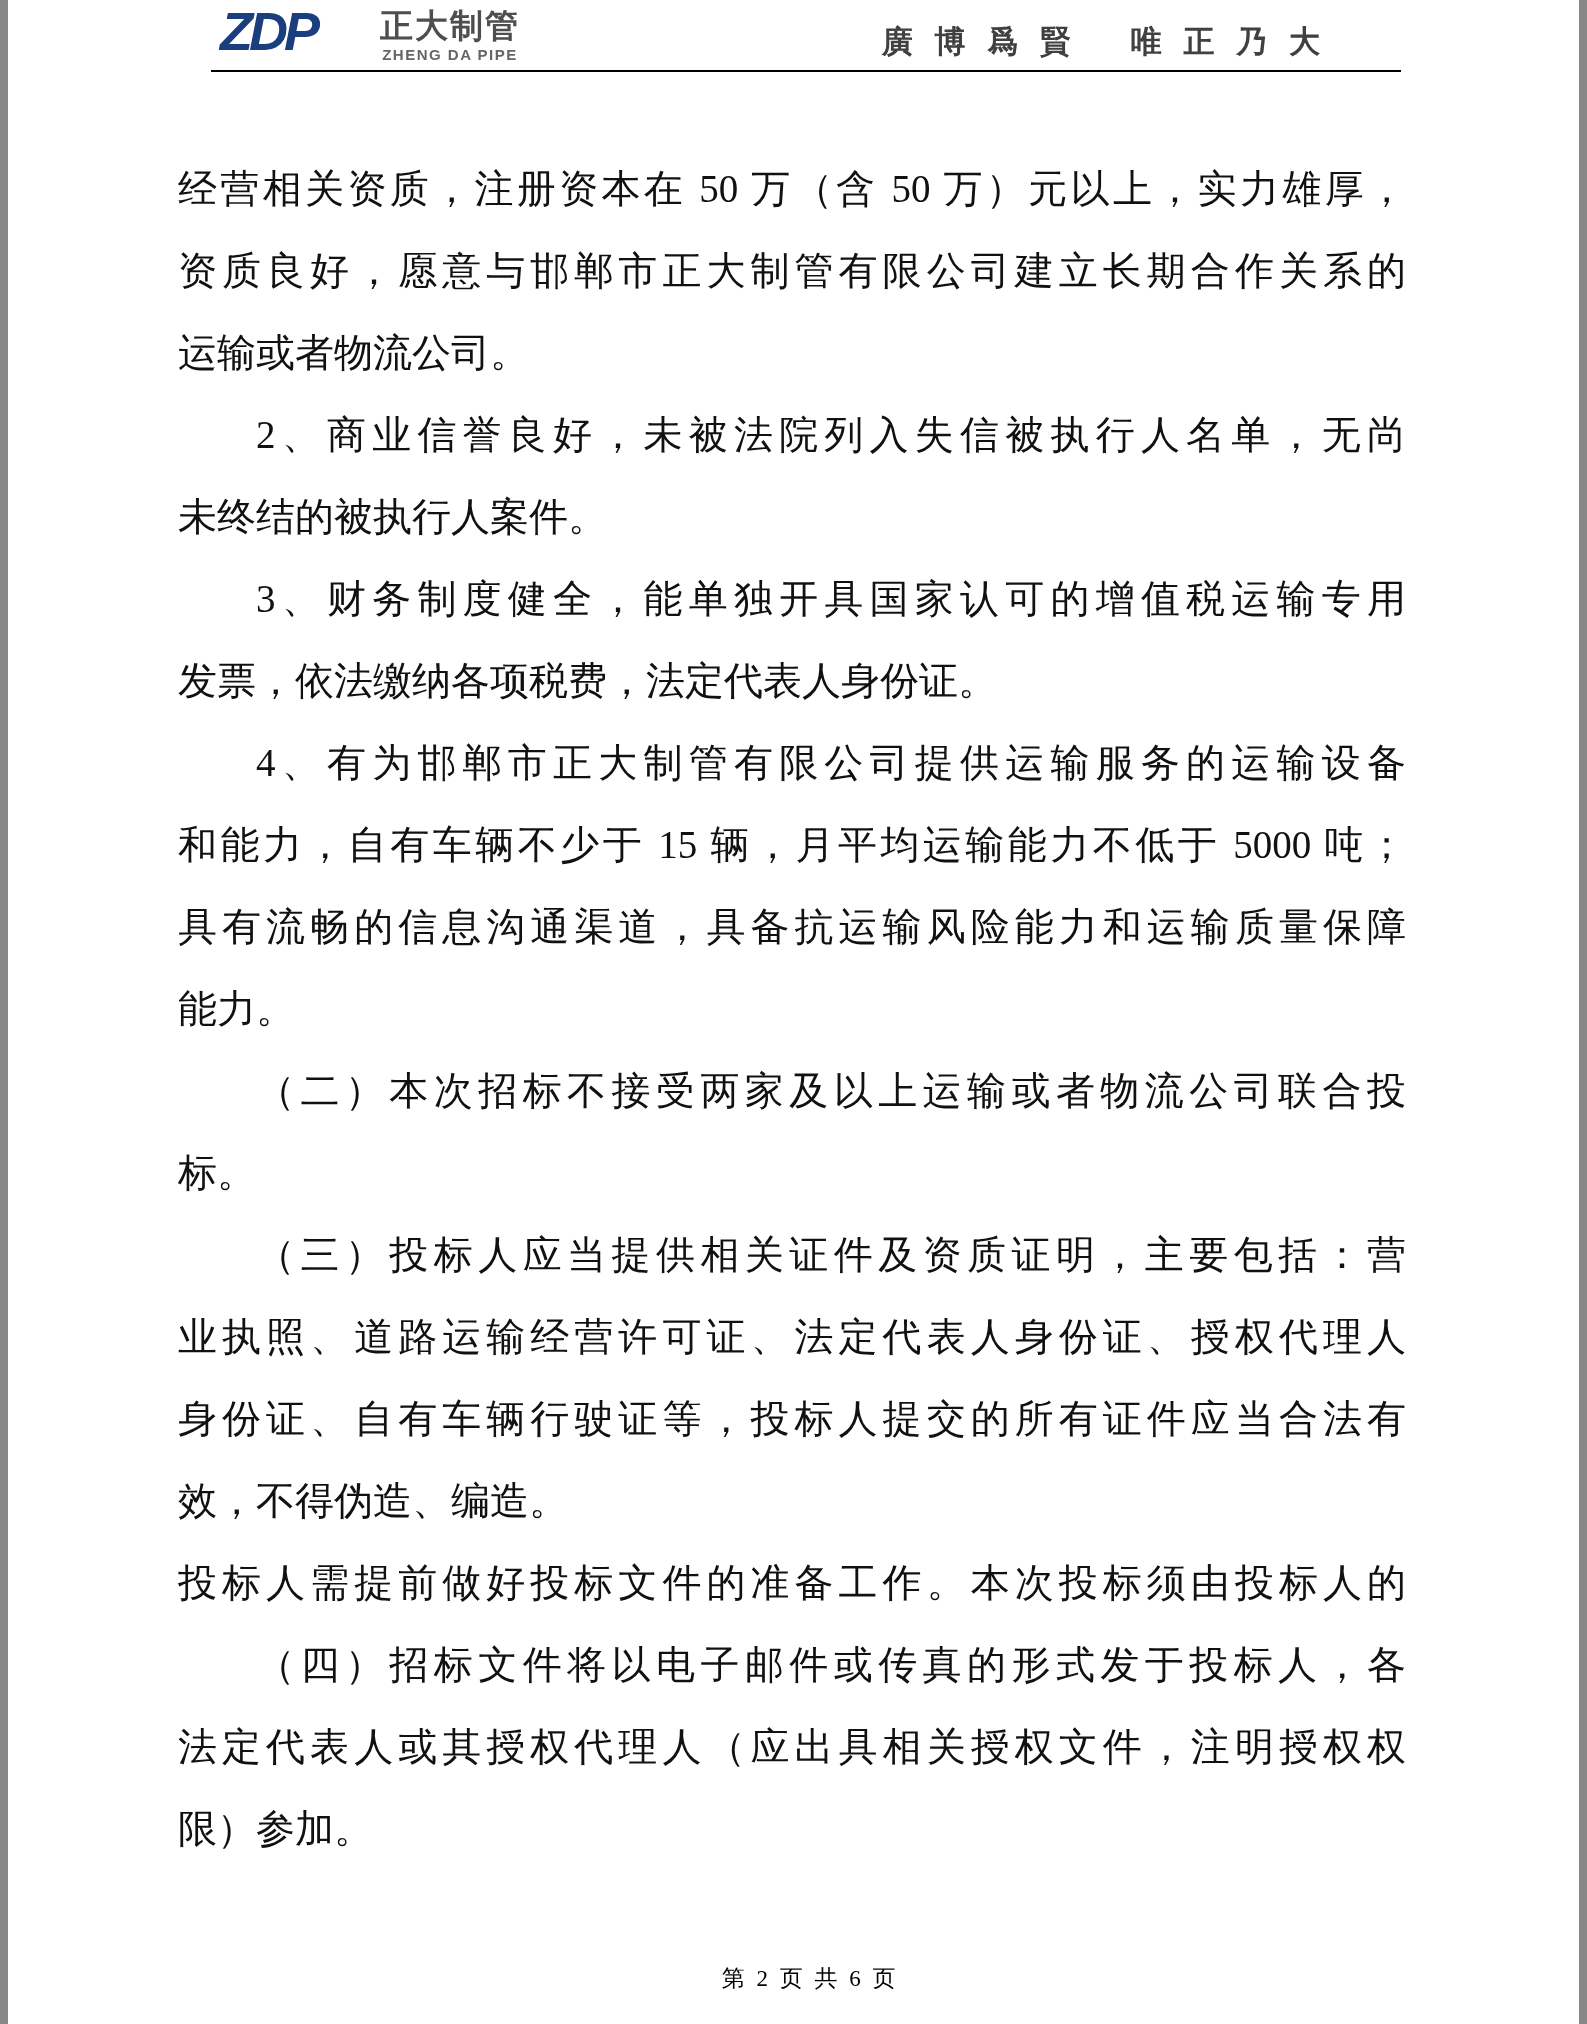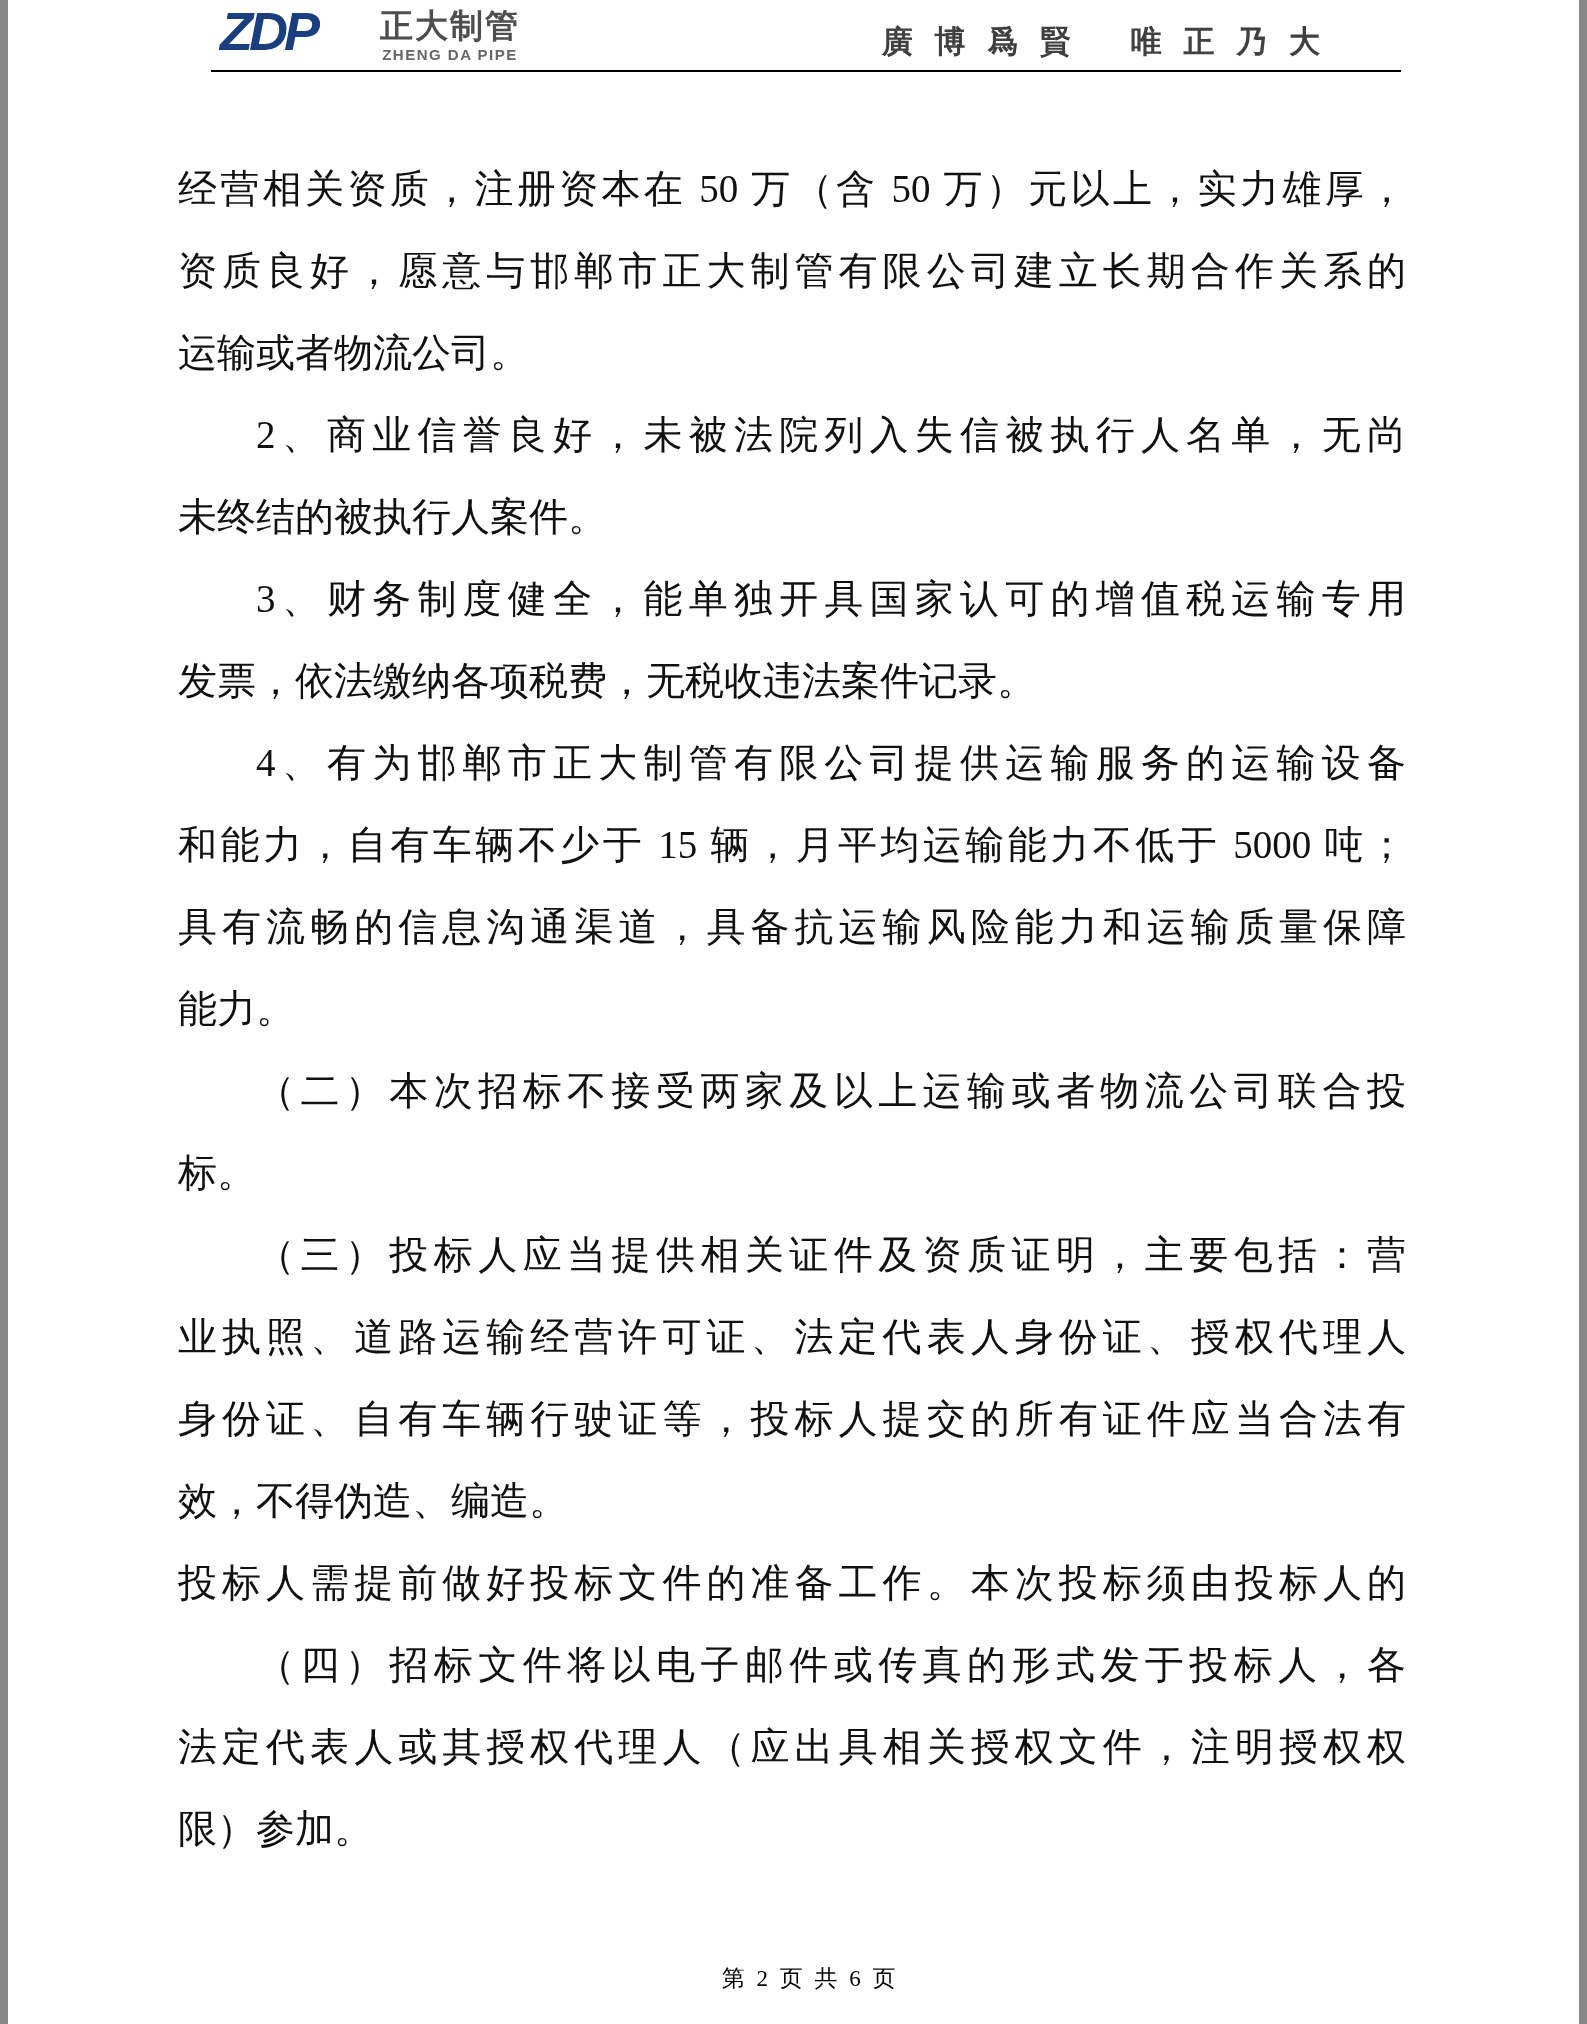--- a/index.html
+++ b/index.html
@@ -84,21 +84,21 @@
     <div class="header-divider"></div>
   </div>
 
   <div class="doc-body">
     <div class="ln fill">经营相关资质，注册资本在 50 万（含 50 万）元以上，实力雄厚，</div>
     <div class="ln fill">资质良好，愿意与邯郸市正大制管有限公司建立长期合作关系的</div>
     <div class="ln">运输或者物流公司。</div>
     <div class="ln ind fill">2、商业信誉良好，未被法院列入失信被执行人名单，无尚</div>
     <div class="ln">未终结的被执行人案件。</div>
     <div class="ln ind fill">3、财务制度健全，能单独开具国家认可的增值税运输专用</div>
-    <div class="ln">发票，依法缴纳各项税费，无税收违法案件记录。</div>
+    <div class="ln">发票，依法缴纳各项税费，法定代表人身份证。</div>
     <div class="ln ind fill">4、有为邯郸市正大制管有限公司提供运输服务的运输设备</div>
     <div class="ln fill">和能力，自有车辆不少于 15 辆，月平均运输能力不低于 5000 吨；</div>
     <div class="ln fill">具有流畅的信息沟通渠道，具备抗运输风险能力和运输质量保障</div>
     <div class="ln">能力。</div>
     <div class="ln ind fill">（二）本次招标不接受两家及以上运输或者物流公司联合投</div>
     <div class="ln">标。</div>
     <div class="ln ind fill">（三）投标人应当提供相关证件及资质证明，主要包括：营</div>
     <div class="ln fill">业执照、道路运输经营许可证、法定代表人身份证、授权代理人</div>
     <div class="ln fill">身份证、自有车辆行驶证等，投标人提交的所有证件应当合法有</div>
     <div class="ln">效，不得伪造、编造。</div>

